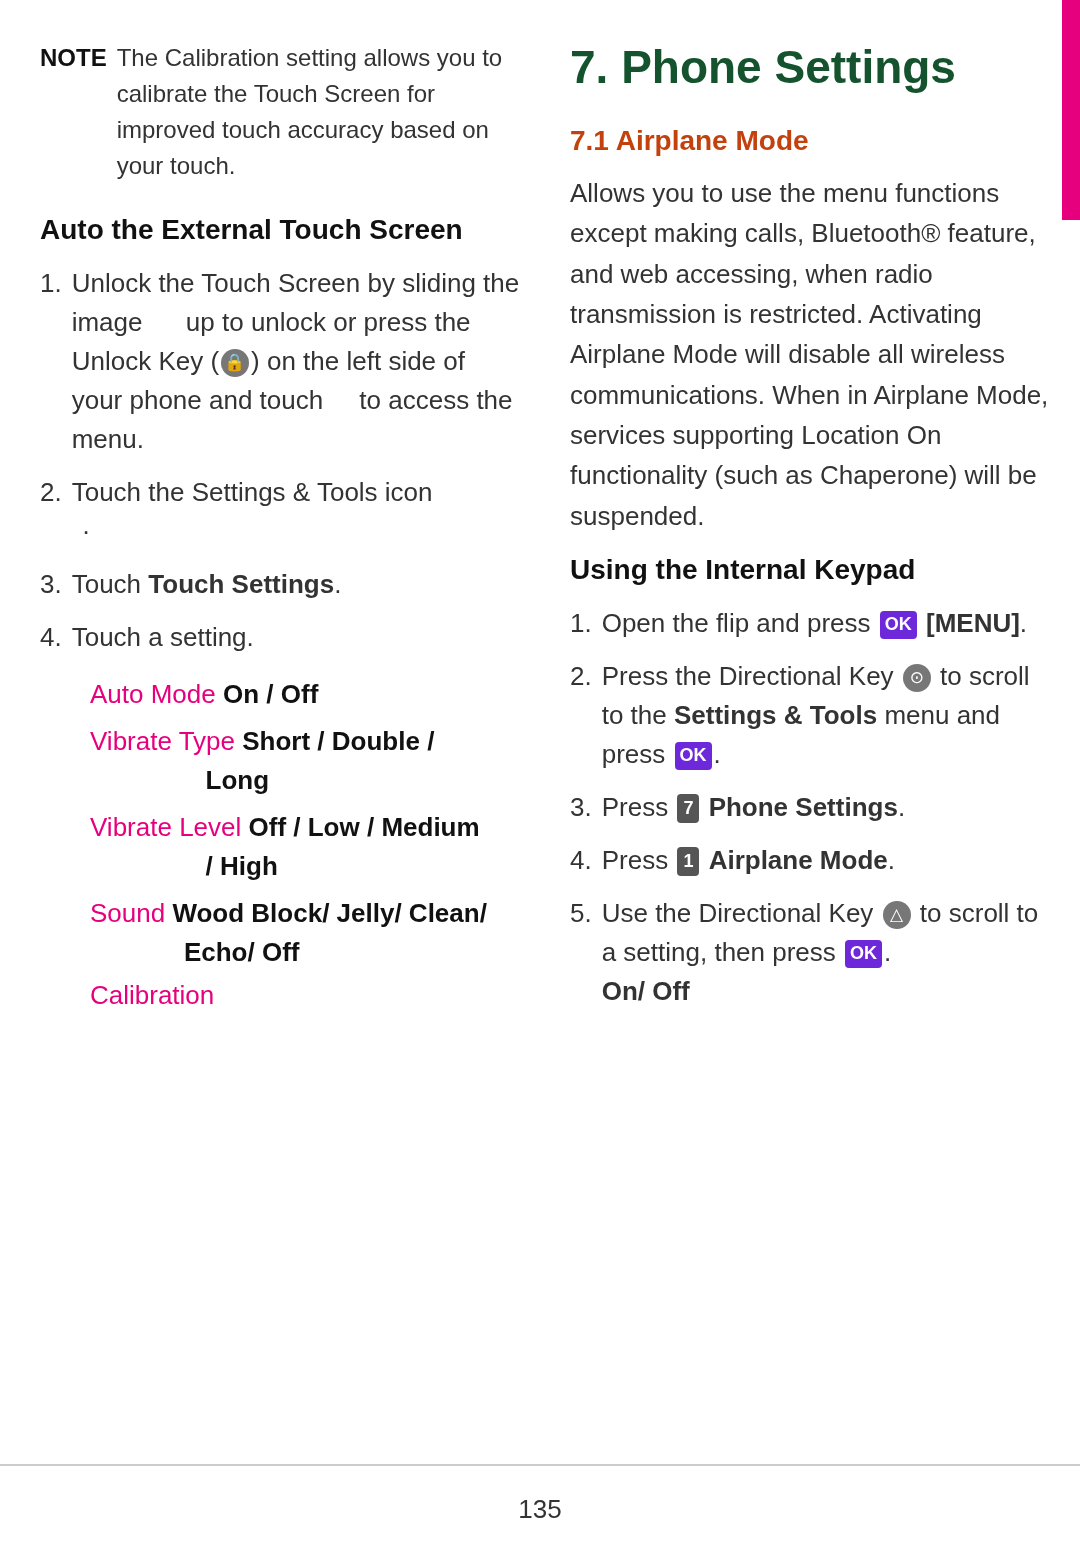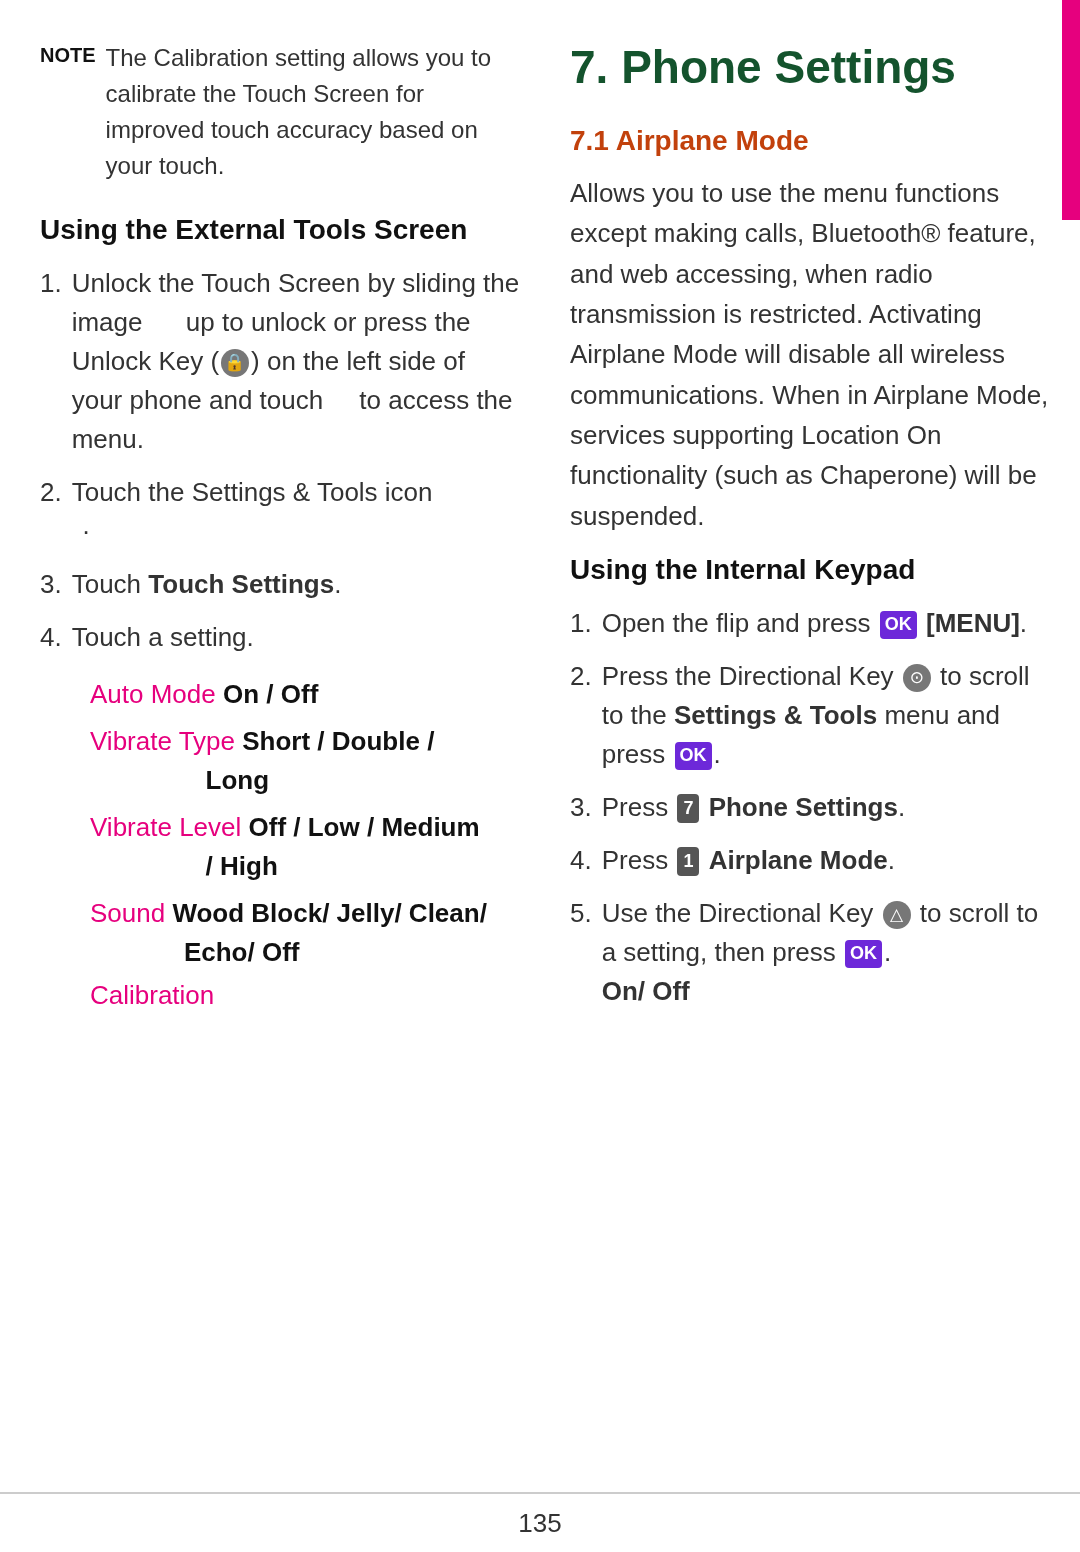--- a/index.html
+++ b/index.html
@@ -23,21 +23,21 @@
       height: 220px;
       background: #e6007e;
     }
 
     
     .bottom-bar {
       position: absolute;
       bottom: 0;
       left: 0;
       right: 0;
-      height: 60px;
+      height: 88px;
       border-top: 2px solid #ccc;
       display: flex;
       align-items: center;
       justify-content: center;
     }
 
     .page-number {
       font-size: 26px;
       color: #333;
     }
@@ -67,21 +67,21 @@
     .note-block {
       display: flex;
       gap: 10px;
       margin-bottom: 30px;
       font-size: 24px;
       line-height: 1.5;
     }
 
     .note-label {
       font-weight: bold;
-      font-size: 20px;
+      font-size: 24px;
       color: #111;
       white-space: nowrap;
       flex-shrink: 0;
     }
 
     .note-text {
       font-size: 24px;
       color: #333;
       line-height: 1.5;
     }
@@ -225,21 +225,21 @@
 
 <div class="main-content">
 
   <div class="left-col">
 
     <div class="note-block">
       <span class="note-label">NOTE</span>
       <span class="note-text">The Calibration setting allows you to calibrate the Touch Screen for improved touch accuracy based on your touch.</span>
     </div>
 
-    <div class="section-heading">Using the External Tools Screen</div>
+    <div class="section-heading">Auto the External Touch Screen</div>
 
     <ol class="numbered-list">
       <li>
         <span class="list-num">1.</span>
         <span class="list-content">
           Unlock the Touch Screen by sliding the image &nbsp;&nbsp;&nbsp;&nbsp; up to unlock or press the Unlock Key
           (<span class="inline-icon-round">🔒</span>)
           on the left side of your phone and touch &nbsp;&nbsp;&nbsp; to access the menu.
         </span>
       </li>

